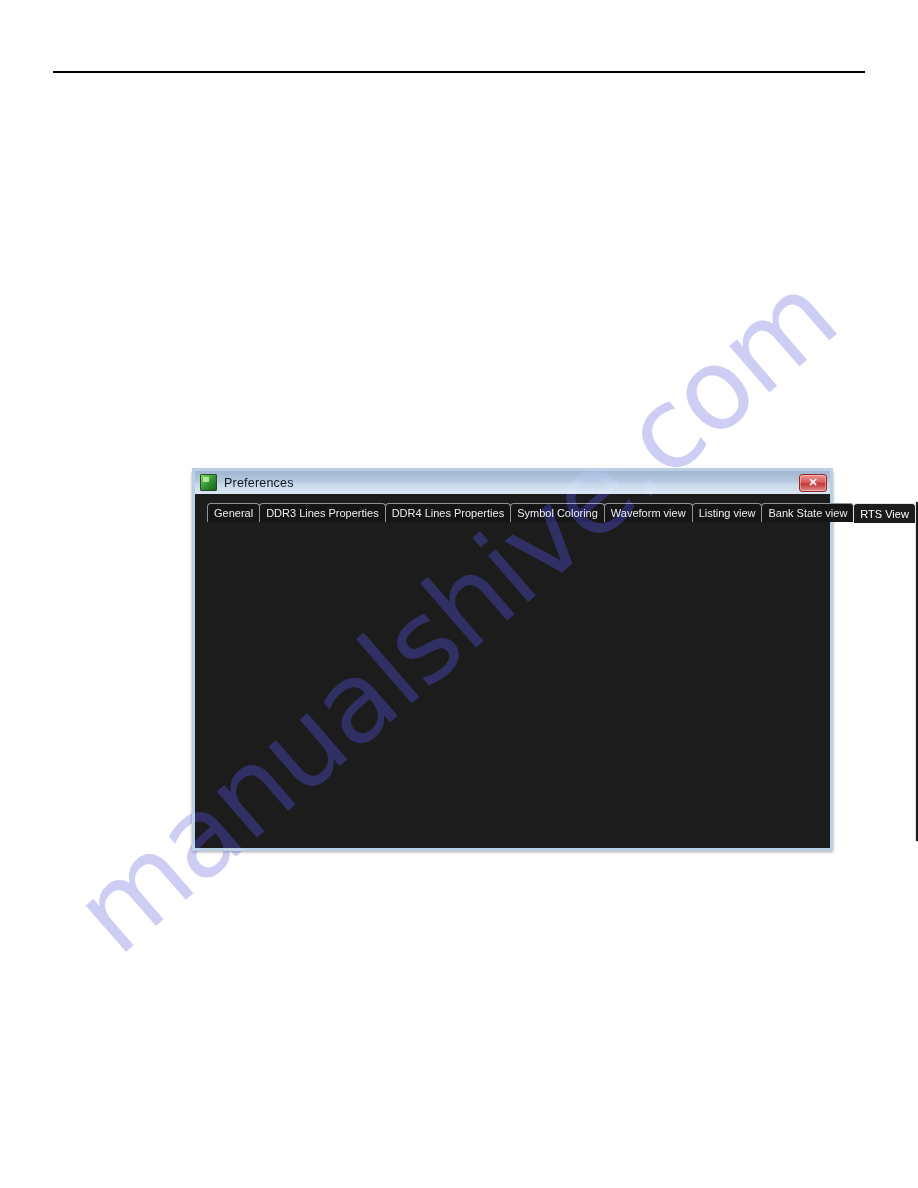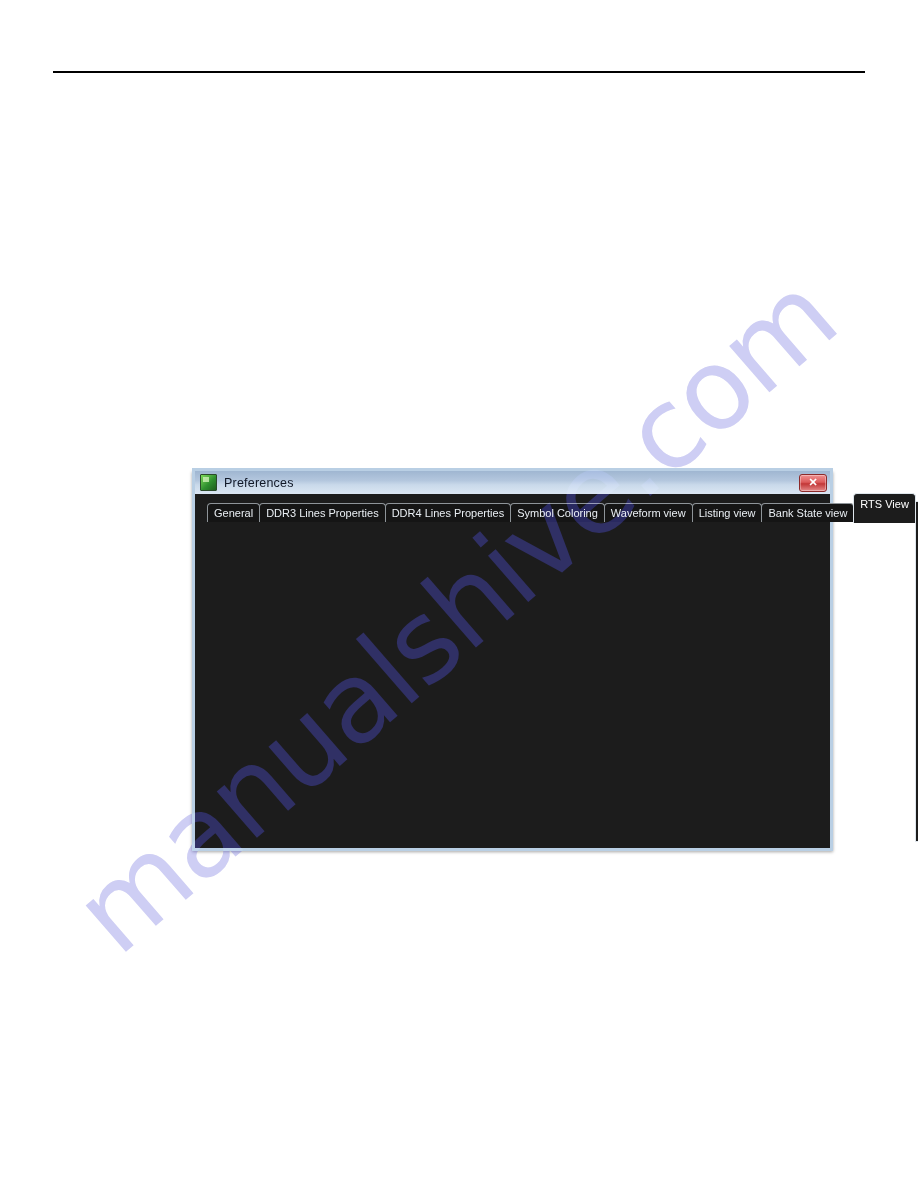--- a/index.html
+++ b/index.html
@@ -161,21 +161,21 @@
     cursor: pointer;
     position: relative;
     bottom: 0;
   }
   .tab.active {
     background: #1c1c1c;
     border-color: #dfe6ec;
     color: #ffffff;
     z-index: 5;
     padding-top: 3px;
-    padding-bottom: 12px;
+    padding-bottom: 2px;
     bottom: -1px;
   }
 
   
   .tabpage {
     flex: 1 1 auto;
     border: 1px solid #dfe6ec;
     background: #1c1c1c;
     margin-top: -1px;
     position: relative;

